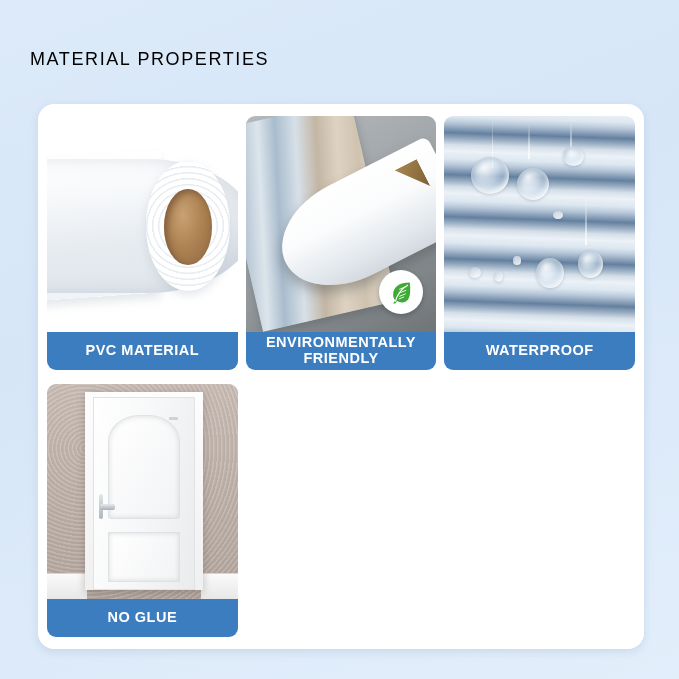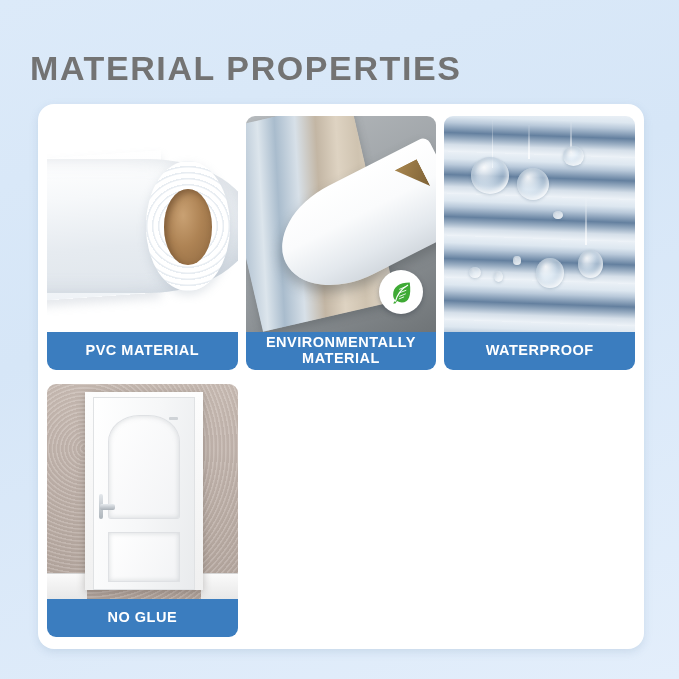--- a/index.html
+++ b/index.html
@@ -41,24 +41,24 @@
     font-size: 26px;
     font-weight: bold;
     letter-spacing: 0.5px;
     color: #2f2f2f;
   }
 
   .page-title {
     position: absolute;
     left: 30px;
     top: 49px;
-    font-size: 34px;
-    font-weight: bold;
+    font-size: 18px;
+    font-weight: normal;
     letter-spacing: 1.6px;
-    color: #737373;
+    color: #000000;
     white-space: nowrap;
     font-family: "Liberation Sans", sans-serif;
   }
 
   
   .panel {
     position: absolute;
     left: 38px;
     top: 104px;
     width: 606px;
@@ -501,21 +501,21 @@
         <div class="eco-roll"></div>
         <div class="eco-roll-tip"></div>
         <div class="eco-badge">
           <svg width="28" height="28" viewBox="0 0 32 32" aria-hidden="true">
             <path d="M26 5C14 5 7 10 7 19c0 3 1 5 2.5 6.5L7 29h2.5l2-2.6C13 27.4 15 28 17 28c8 0 11-8 9-23z" fill="#3faa35"></path>
             <path d="M24 8C17 12 12 18 9.5 27" stroke="#ffffff" stroke-width="1.4" fill="none"></path>
             <path d="M21 10l-7 3M22 14l-8 3M21.5 18l-7.5 3M19.5 21.5l-6 2.5" stroke="#ffffff" stroke-width="1" fill="none"></path>
           </svg>
         </div>
       </div>
-      <div class="card-label two-line">ENVIRONMENTALLY MATERIAL</div>
+      <div class="card-label two-line">ENVIRONMENTALLY FRIENDLY</div>
     </div>
 
 
     <div class="card">
       <div class="card-photo photo-water">
         <div class="drip-line" style="left:25%;top:2%;height:22%;"></div>
         <div class="drip-line" style="left:44%;top:4%;height:16%;"></div>
         <div class="drip-line" style="left:66%;top:3%;height:14%;"></div>
         <div class="drip-line" style="left:74%;top:38%;height:22%;"></div>
         <div class="droplet" style="left:14%;top:19%;width:20%;height:17%;"></div>

